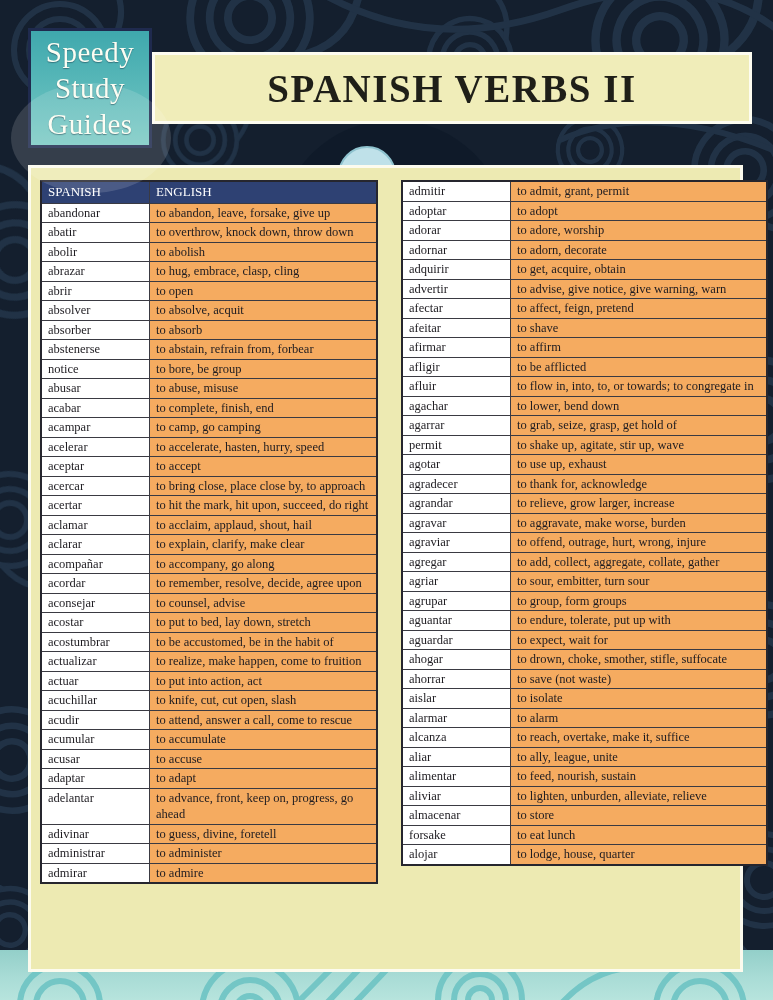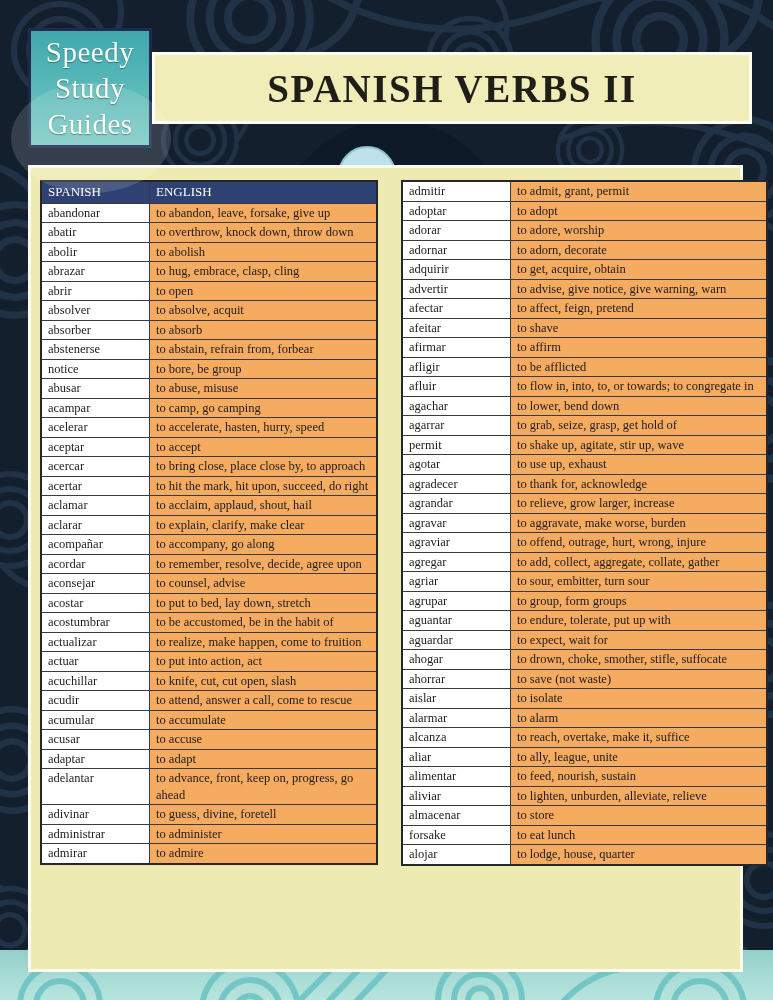--- a/index.html
+++ b/index.html
@@ -180,20 +180,24 @@
         </tr>
         <tr>
           <td class="es">notice</td>
           <td class="en">to bore, be group</td>
         </tr>
         <tr>
           <td class="es">abusar</td>
           <td class="en">to abuse, misuse</td>
         </tr>
         <tr>
+          <td class="es">acabar</td>
+          <td class="en">to complete, finish, end</td>
+        </tr>
+        <tr>
           <td class="es">acampar</td>
           <td class="en">to camp, go camping</td>
         </tr>
         <tr>
           <td class="es">acelerar</td>
           <td class="en">to accelerate, hasten, hurry, speed</td>
         </tr>
         <tr>
           <td class="es">aceptar</td>
           <td class="en">to accept</td>

